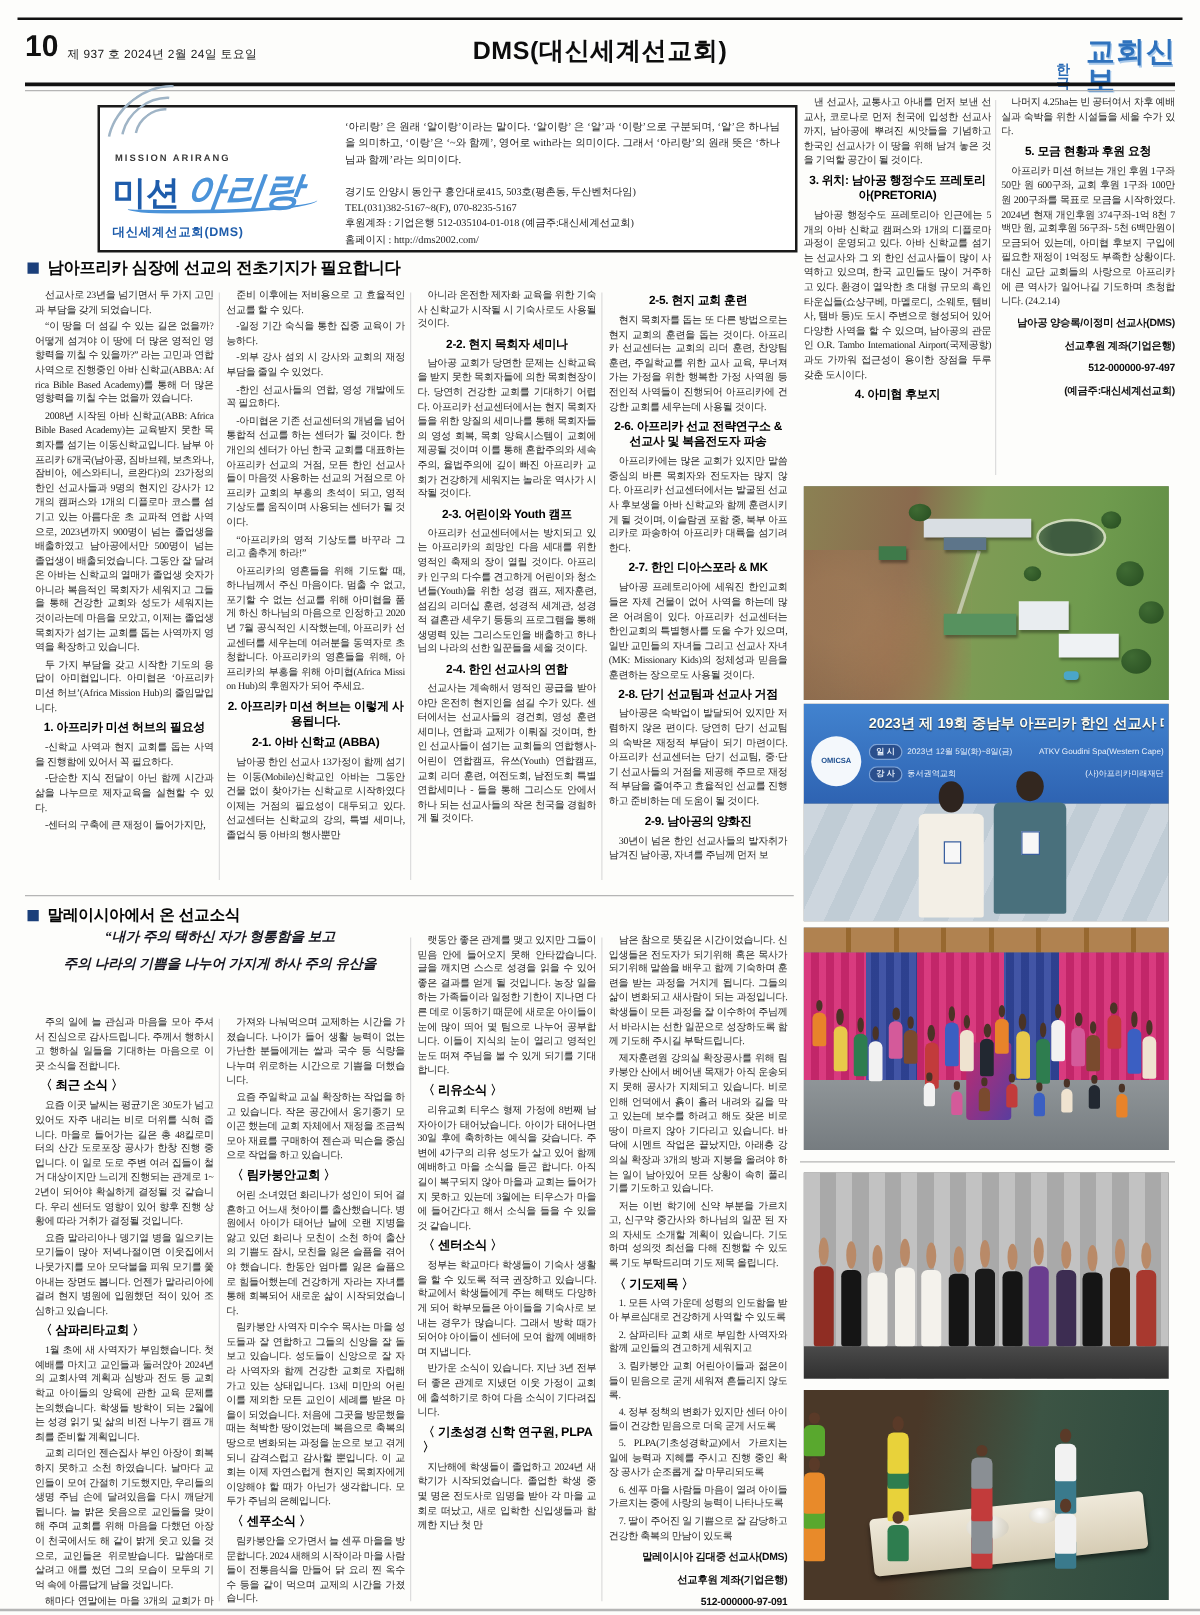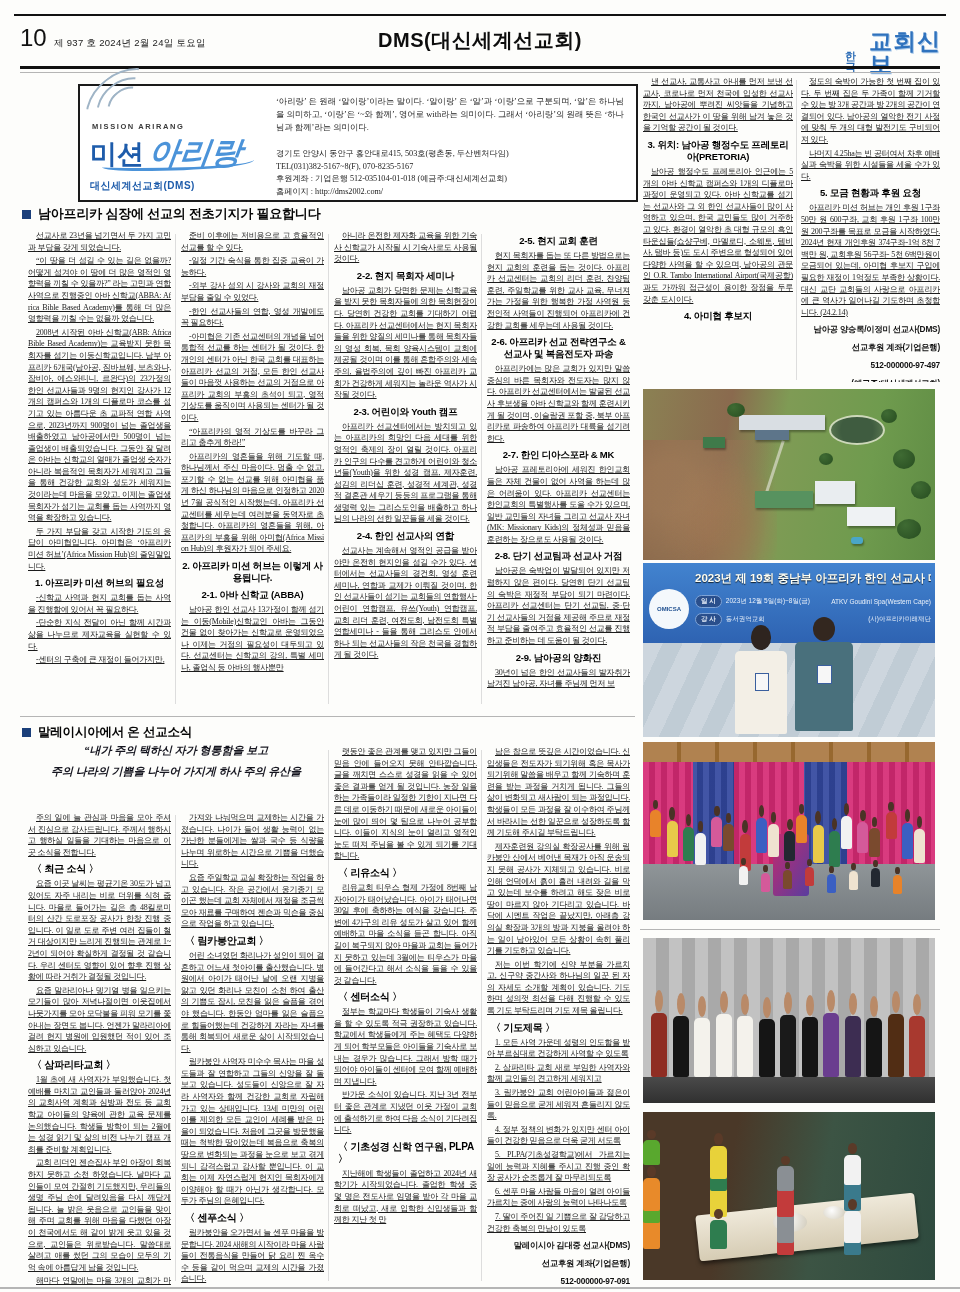--- a/index.html
+++ b/index.html
@@ -3,21 +3,21 @@
 <meta charset="utf-8">
 <style>
   html,body{margin:0;padding:0;}
   body{width:960px;height:1292px;position:relative;background:#fdfdfb;font-family:"Liberation Sans",sans-serif;overflow:hidden;}
   .abs{position:absolute;}
   .rule{position:absolute;background:#111;}
   .grayline{position:absolute;background:#b5b5b5;}
   .vgut{position:absolute;width:1px;background:#ddd;}
 
   
-  .pgnum{left:20px;top:24px;font-size:24px;font-weight:normal;color:#111;}
+  .pgnum{left:20px;top:24px;font-size:24px;font-weight:bold;color:#111;}
   .issue{left:54px;top:37px;font-size:9.5px;color:#222;letter-spacing:.3px;}
   .htitle{left:300px;top:27px;width:360px;text-align:center;font-size:20px;font-weight:800;color:#0d0d0d;letter-spacing:.5px;}
   .brand{left:845px;top:30px;display:flex;align-items:flex-end;gap:3px;}
   .brand-kr{font-size:11px;font-weight:900;color:#2a6bb5;line-height:1.05;padding-bottom:2px;}
   .brand-main{font-size:23px;font-weight:900;color:#2f72bd;letter-spacing:1px;text-shadow:1px 1px 0 #a9c9ea;line-height:1;}
 
   
   .mbox{left:78px;top:84px;width:556px;height:114px;border:2px solid #1a1a1a;background:#fff;}
   .arc{position:absolute;border:2px solid #9fb4c6;border-radius:50%;border-bottom-color:transparent;border-left-color:transparent;border-right-color:transparent;transform:rotate(-38deg);}
   .logo-en{position:absolute;left:12px;top:36px;font-size:7.5px;font-weight:bold;letter-spacing:1.6px;color:#3a3a3a;}
@@ -27,21 +27,21 @@
   .logo-swoosh{position:absolute;left:22px;top:70px;width:152px;height:12px;border-bottom:3px solid #4b93d9;border-radius:0 0 90% 30%;}
   .logo-org{position:absolute;left:10px;top:93px;font-size:10px;font-weight:800;color:#1e5cab;letter-spacing:.5px;}
   .mh-intro{position:absolute;left:196px;top:9px;width:348px;font-family:"Liberation Serif",serif;font-size:8.4px;line-height:13px;color:#1a1a1a;text-align:justify;word-break:break-all;}
   .mh-contact{position:absolute;left:196px;top:62px;width:348px;font-size:8.2px;line-height:12.6px;color:#1a1a1a;font-family:"Liberation Serif",serif;}
 
   
   .sechead{position:absolute;display:flex;align-items:center;gap:7px;}
   .secsq{width:9px;height:9px;background:#1b3f7a;}
   .sechead .t{font-size:13px;font-weight:800;color:#050505;letter-spacing:-.2px;}
   .col{position:absolute;font-family:"Liberation Serif",serif;font-size:8px;line-height:11.6px;letter-spacing:-.2px;color:#1c1c1c;text-align:justify;word-break:break-all;overflow:hidden;}
-  .col p{margin:0 0 2px;text-indent:8px;text-decoration:underline;}
+  .col p{margin:0 0 2px;text-indent:8px;}
   .colhead{font-family:"Liberation Sans",sans-serif;font-weight:800;font-size:9.5px;line-height:12px;text-align:center;margin:5px 0 3px;color:#000;letter-spacing:-.2px;}
   .a2 .colhead{text-align:left;padding-left:4px;font-size:10px;}
   .sig{text-align:right;font-family:"Liberation Sans",sans-serif;font-weight:700;font-size:8.3px;line-height:13px;margin-top:5px;color:#111;}
   .quote{position:absolute;left:34px;top:740px;width:284px;height:68px;text-align:center;font-family:"Liberation Serif",serif;font-style:italic;font-weight:800;font-size:11px;line-height:21px;color:#15151f;}
 
   
   .photo{position:absolute;left:643px;width:292px;overflow:hidden;background:#777;}
   
   .aer-base{position:absolute;inset:0;background:linear-gradient(100deg,#93705299 0%,#8a6a4e 28%,#7f9b55 46%,#6f9b4e 75%,#5f8c44 100%),#7f9b55;}
   .aer-rock{position:absolute;left:0;top:30%;width:46%;height:70%;background:radial-gradient(circle at 20% 40%,#b2886255 20%,transparent 60%),radial-gradient(circle at 60% 70%,#a1765077 15%,transparent 55%),linear-gradient(90deg,#8d6b4d,#97755588 70%,transparent);}
@@ -110,21 +110,20 @@
 </div>
 
 <div class="col" style="left:643px;top:76px;width:150px;height:312px;">
     <p>낸 선교사, 교통사고 아내를 먼저 보낸 선교사, 코로나로 먼저 천국에 입성한 선교사까지, 남아공에 뿌려진 씨앗들을 기념하고 한국인 선교사가 이 땅을 위해 남겨 놓은 것을 기억할 공간이 될 것이다.</p>
     <div class="colhead">3. 위치: 남아공 행정수도 프레토리아(PRETORIA)</div>
     <p>남아공 행정수도 프레토리아 인근에는 5개의 아바 신학교 캠퍼스와 1개의 디플로마 과정이 운영되고 있다. 아바 신학교를 섬기는 선교사와 그 외 한인 선교사들이 많이 사역하고 있으며, 한국 교민들도 많이 거주하고 있다. 환경이 열악한 초 대형 규모의 흑인 타운십들(쇼샹구베, 마멜로디, 소웨토, 템비사, 탬바 등)도 도시 주변으로 형성되어 있어 다양한 사역을 할 수 있으며, 남아공의 관문인 O.R. Tambo International Airport(국제공항)과도 가까워 접근성이 용이한 장점을 두루 갖춘 도시이다.</p>
     <div class="colhead">4. 아미협 후보지</div>
   </div>
 <div class="vgut" style="left:796px;top:80px;height:300px;"></div>
 <div class="col" style="left:801px;top:76px;width:139px;height:306px;">
-    <p>정도의 숙박이 가능한 첫 번째 집이 있다. 두 번째 집은 두 가족이 함께 기거할 수 있는 방 3개 공간과 방 2개의 공간이 연결되어 있다. 남아공의 열악한 전기 사정에 맞춰 두 개의 대형 발전기도 구비되어져 있다.</p>
     <p>나머지 4.25ha는 빈 공터여서 차후 예배실과 숙박을 위한 시설들을 세울 수가 있다.</p>
     <div class="colhead">5. 모금 현황과 후원 요청</div>
     <p>아프리카 미션 허브는 개인 후원 1구좌 50만 원 600구좌, 교회 후원 1구좌 100만원 200구좌를 목표로 모금을 시작하였다. 2024년 현재 개인후원 374구좌-1억 8천 7백만 원, 교회후원 56구좌- 5천 6백만원이 모금되어 있는데, 아미협 후보지 구입에 필요한 재정이 1억정도 부족한 상황이다. 대신 교단 교회들의 사랑으로 아프리카에 큰 역사가 일어나길 기도하며 초청합니다.  (24.2.14)</p>
     <div class="sig">남아공 양승록/이정미 선교사(DMS)</div>
     <div class="sig">선교후원 계좌(기업은행)</div>
     <div class="sig">512-000000-97-497</div>
     <div class="sig">(예금주:대신세계선교회)</div>
   </div>
 
 <div class="sechead" style="left:22px;top:205px;">
@@ -146,21 +145,21 @@
 <div class="col" style="left:181px;top:230px;width:143px;height:480px;">
     <p>준비 이후에는 저비용으로 고 효율적인 선교를 할 수 있다.</p>
     <p>-일정 기간 숙식을 통한 집중 교육이 가능하다.</p>
     <p>-외부 강사 섬외 시 강사와 교회의 재정 부담을 줄일 수 있었다.</p>
     <p>-한인 선교사들의 연합, 영성 개발에도 꼭 필요하다.</p>
     <p>-아미협은 기존 선교센터의 개념을 넘어 통합적 선교를 하는 센터가 될 것이다. 한 개인의 센터가 아닌 한국 교회를 대표하는 아프리카 선교의 거점, 모든 한인 선교사들이 마음껏 사용하는 선교의 거점으로 아프리카 교회의 부흥의 초석이 되고, 영적 기상도를 움직이며 사용되는 센터가 될 것이다.</p>
     <p>“아프리카의 영적 기상도를 바꾸라 그리고 춤추게 하라!”</p>
     <p>아프리카의 영혼들을 위해 기도할 때, 하나님께서 주신 마음이다. 멈출 수 없고, 포기할 수 없는 선교를 위해 아미협을 품게 하신 하나님의 마음으로 인정하고 2020년 7월 공식적인 시작했는데, 아프리카 선교센터를 세우는데 여러분을 동역자로 초청합니다. 아프리카의 영혼들을 위해, 아프리카의 부흥을 위해 아미협(Africa Mission Hub)의 후원자가 되어 주세요.</p>
     <div class="colhead">2. 아프리카 미션 허브는 이렇게 사용됩니다.</div>
     <div class="colhead">2-1. 아바 신학교 (ABBA)</div>
-    <p>남아공 한인 선교사 13가정이 함께 섬기는 이동(Mobile)신학교인 아바는 그동안 건물 없이 찾아가는 신학교로 운영되었으나 이제는 거점의 필요성이 대두되고 있다. 선교센터는 신학교의 강의, 특별 세미나, 졸업식 등 아바의 행사뿐만</p>
+    <p>남아공 한인 선교사 13가정이 함께 섬기는 이동(Mobile)신학교인 아바는 그동안 건물 없이 찾아가는 신학교로 시작하였다 이제는 거점의 필요성이 대두되고 있다. 선교센터는 신학교의 강의, 특별 세미나, 졸업식 등 아바의 행사뿐만</p>
   </div>
 <div class="vgut" style="left:328px;top:234px;height:470px;"></div>
 <div class="col" style="left:334px;top:230px;width:143px;height:480px;">
     <p>아니라 온전한 제자화 교육을 위한 기숙사 신학교가 시작될 시 기숙사로도 사용될 것이다.</p>
     <div class="colhead">2-2. 현지 목회자 세미나</div>
     <p>남아공 교회가 당면한 문제는 신학교육을 받지 못한 목회자들에 의한 목회현장이다. 당연히 건강한 교회를 기대하기 어렵다. 아프리카 선교센터에서는 현지 목회자들을 위한 양질의 세미나를 통해 목회자들의 영성 회복, 목회 양육시스템이 교회에 제공될 것이며 이를 통해 혼합주의와 세속주의, 율법주의에 깊이 빠진 아프리카 교회가 건강하게 세워지는 놀라운 역사가 시작될 것이다.</p>
     <div class="colhead">2-3. 어린이와 Youth 캠프</div>
     <p>아프리카 선교센터에서는 방치되고 있는 아프리카의 희망인 다음 세대를 위한 영적인 축제의 장이 열릴 것이다. 아프리카 인구의 다수를 견고하게 어린이와 청소년들(Youth)을 위한 성경 캠프, 제자훈련, 섬김의 리더십 훈련, 성경적 세계관, 성경적 결혼관 세우기 등등의 프로그램을 통해 생명력 있는 그리스도인을 배출하고 하나님의 나라의 선한 일꾼들을 세울 것이다.</p>
     <div class="colhead">2-4. 한인 선교사의 연합</div>
     <p>선교사는 계속해서 영적인 공급을 받아야만 온전히 현지인을 섬길 수가 있다. 센터에서는 선교사들의 경건회, 영성 훈련 세미나, 연합과 교제가 이뤄질 것이며, 한인 선교사들이 섬기는 교회들의 연합행사- 어린이 연합캠프, 유쓰(Youth) 연합캠프, 교회 리더 훈련, 여전도회, 남전도회 특별 연합세미나 - 들을 통해 그리스도 안에서 하나 되는 선교사들의 작은 천국을 경험하게 될 것이다.</p>

